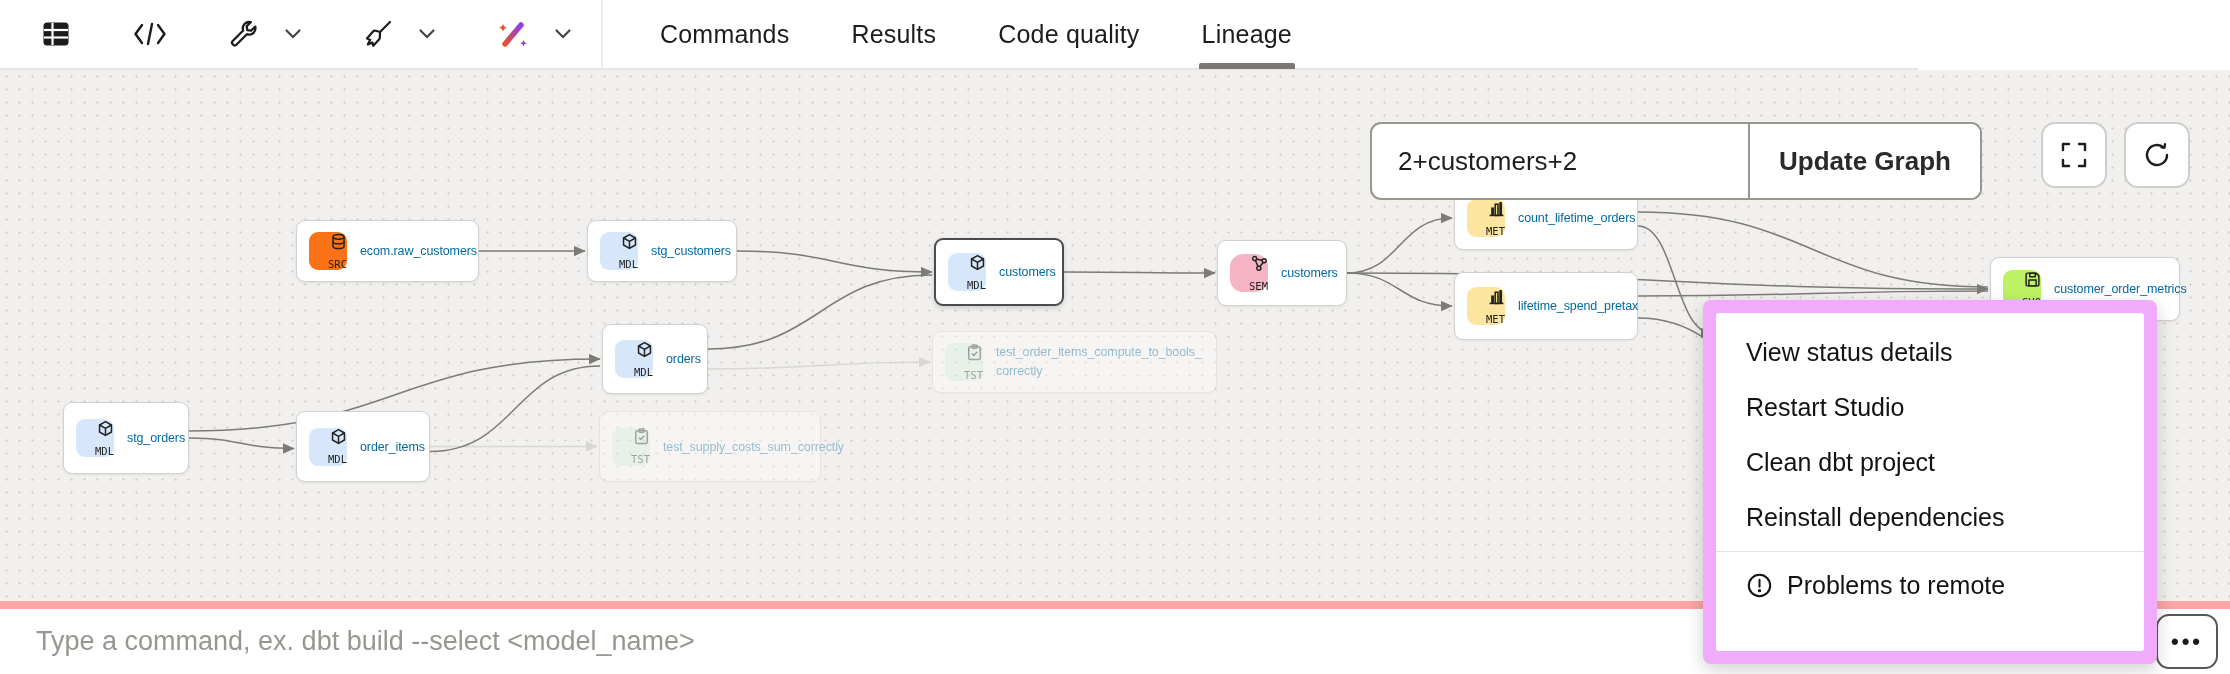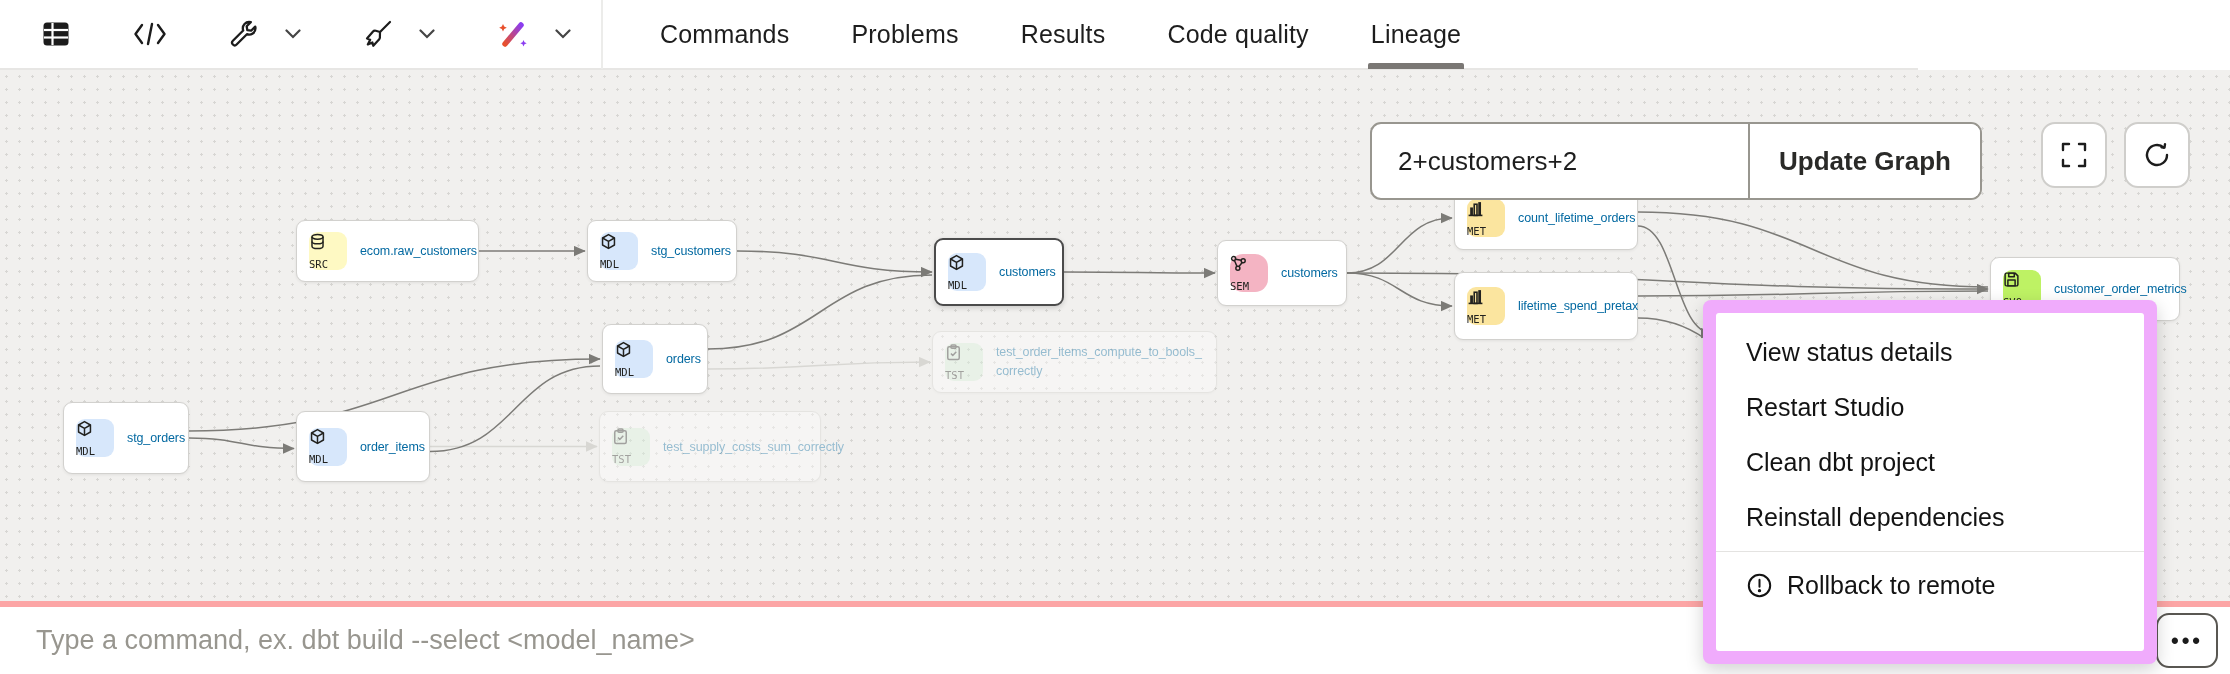--- a/index.html
+++ b/index.html
@@ -28,21 +28,21 @@
     background-image:radial-gradient(#d7d6d3 1.3px, rgba(0,0,0,0) 1.4px);
     background-size:13px 13px; overflow:hidden; }
   .edges-svg { position:absolute; left:0; top:0; width:2230px; height:531px; }
 
   .gnode { position:absolute; background:#ffffff; border:1.5px solid #d2d1ce; border-radius:9px;
     box-shadow:0 1px 3px rgba(40,40,40,.08); display:flex; align-items:center; gap:13px;
     padding:0 12px; cursor:pointer; z-index:5; }
   .gnode.selected { border:2.5px solid #4b4b4b; box-shadow:0 2px 5px rgba(40,40,40,.18); }
   .gnode.faded { opacity:.38; }
   .gbadge { width:38px; height:38px; border-radius:9px; flex:0 0 auto;
-    display:flex; flex-direction:column; align-items:flex-start; justify-content:center; gap:9px; }
+    display:flex; flex-direction:column; align-items:flex-end; justify-content:center; gap:9px; }
   .gbadge svg { display:block; }
   .gbadge .code { font-family:"DejaVu Sans Mono", monospace; font-size:10.5px; line-height:11px; color:#22221f; }
   .glabel { font-size:12.5px; color:#0369a1; letter-spacing:-.1px; white-space:nowrap; }
   .glabel.wrap { white-space:normal; word-break:break-all; width:206px; line-height:1.5; }
 
   
   .graph-panel { position:absolute; left:1370px; top:52px; width:612px; height:78px;
     background:#fff; border:2px solid #98968f; border-radius:11px; display:flex; z-index:12;
     overflow:hidden; }
   .graph-search { flex:1 1 auto; display:flex; align-items:center; padding:0 26px; }
@@ -61,21 +61,21 @@
     background:#f0abfc; border-radius:8px; padding:13px; z-index:50;
     box-shadow:0 6px 18px rgba(0,0,0,.18); }
   .ctx-inner { background:#fff; border-radius:3px; width:100%; height:100%; padding:12px 0 10px; }
   .ctx-item { height:55px; display:flex; align-items:center; padding:0 30px; gap:14px;
     font-size:25px; color:#131313; cursor:pointer; }
   .ctx-divider { height:1px; background:#e4e3e1; margin:6px 0; }
   .ctx-item svg { flex:0 0 auto; }
 
   
   .cmd-bar { position:absolute; left:0; top:601px; width:2230px; height:73px; background:#fff;
-    border-top:6px solid #fca5a5; display:flex; align-items:center; z-index:20; }
+    border-top:8px solid #fca5a5; display:flex; align-items:center; z-index:20; }
   .cmd-input { flex:1 1 auto; margin-left:36px; border:none; outline:none; font-size:27px;
     color:#1e1e1e; font-family:"Liberation Sans", sans-serif; }
   .cmd-input::placeholder { color:#98968f; }
   .defer-wrap { display:flex; align-items:center; gap:26px; margin-right:20px; flex:0 0 auto; }
   .toggle { width:78px; height:42px; border:2.5px solid #6e6c68; border-radius:22px; background:#fff;
     position:relative; cursor:pointer; flex:0 0 auto; }
   .toggle .knob { position:absolute; left:4px; top:3.5px; width:30px; height:30px; border-radius:50%;
     background:#3f3d3a; }
   .defer-label { font-size:27px; color:#1b1b1b; white-space:nowrap; }
   .more-btn { width:62px; height:55px; border:2.5px solid #595752; border-radius:13px; background:#fff;
@@ -142,21 +142,20 @@
     </div>
     <div class="tool-btn chev">
       <svg width="16" height="10" viewBox="0 0 16 10" fill="none" stroke="#454545" stroke-width="2.2" stroke-linecap="round">
           <polyline points="1.5,1.5 8,8 14.5,1.5"></polyline>
         </svg>
     </div>
   </div>
   <div class="v-divider"></div>
   <div class="tabs">
       <div class="tab">Commands</div>
-      <div class="tab">Problems</div>
       <div class="tab">Results</div>
       <div class="tab">Code quality</div>
       <div class="tab active">Lineage</div>
     </div>
 </div>
 
 <div class="canvas">
   <svg class="edges-svg" viewBox="0 70 2230 531">
     <defs>
       <marker id="arrow" markerWidth="9" markerHeight="8" refX="7.5" refY="3.5" orient="auto">
@@ -180,21 +179,21 @@
         <path d="M1638,318 C1751.5,318 1751.5,452 1865,452" fill="none" stroke="#7c7b77" stroke-width="1.5"></path>
         <path d="M708,369 C819,369 819,362 930,362" fill="none" stroke="#d8d7d3" stroke-width="1.5" marker-end="url(#arrow-f)"></path>
         <path d="M430,446.5 C513.5,446.5 513.5,446.5 597,446.5" fill="none" stroke="#d8d7d3" stroke-width="1.5" marker-end="url(#arrow-f)"></path>
         <path d="M189,438 C241.5,438 241.5,448.5 294,448.5" fill="none" stroke="#7c7b77" stroke-width="1.5" marker-end="url(#arrow)"></path>
         <path d="M189,431 C394.5,431 394.5,359 600,359" fill="none" stroke="#7c7b77" stroke-width="1.5" marker-end="url(#arrow)"></path>
         <path d="M430,451.5 C515,451.5 515,366 600,366" fill="none" stroke="#7c7b77" stroke-width="1.5"></path>
       </g>
   </svg>
   <div id="node-layer">
       <div class="gnode" style="left: 296px; top: 150px; width: 183px; height: 62px;">
-        <div class="gbadge" style="background: #fef9c3;">
+        <div class="gbadge" style="background: #f97316;">
           <svg width="17" height="17" viewBox="0 0 16 16" fill="none" stroke="#22221f" stroke-width="1.4">
             <ellipse cx="8" cy="3.6" rx="5.2" ry="2.2"></ellipse>
             <path d="M2.8 3.6v4.4c0 1.2 2.3 2.2 5.2 2.2s5.2-1 5.2-2.2V3.6"></path>
             <path d="M2.8 8v4.4c0 1.2 2.3 2.2 5.2 2.2s5.2-1 5.2-2.2V8"></path>
           </svg>
           <span class="code">SRC</span>
         </div>
         <div class="glabel">ecom.raw_customers</div>
       </div>
       <div class="gnode" style="left: 587px; top: 150px; width: 150px; height: 62px;">
@@ -356,21 +355,21 @@
       <div class="ctx-item">
         <span>Reinstall dependencies</span>
       </div>
       <div class="ctx-divider"></div>
       <div class="ctx-item">
         <svg width="27" height="27" viewBox="0 0 24 24" fill="none" stroke="#131313" stroke-width="1.8">
           <circle cx="12" cy="12" r="9.5"></circle>
           <line x1="12" y1="7" x2="12" y2="13" stroke-linecap="round"></line>
           <circle cx="12" cy="16.6" r="0.6" fill="#131313"></circle>
         </svg>
-        <span>Rollback to remote</span>
+        <span>Problems to remote</span>
       </div>
     </div>
 </div>
 
 <div class="cmd-bar">
   <input class="cmd-input" type="text" placeholder="Type a command, ex. dbt build --select &lt;model_name&gt;" style="">
   <div class="defer-wrap">
     <div class="toggle">
         <div class="knob"></div>
       </div>

